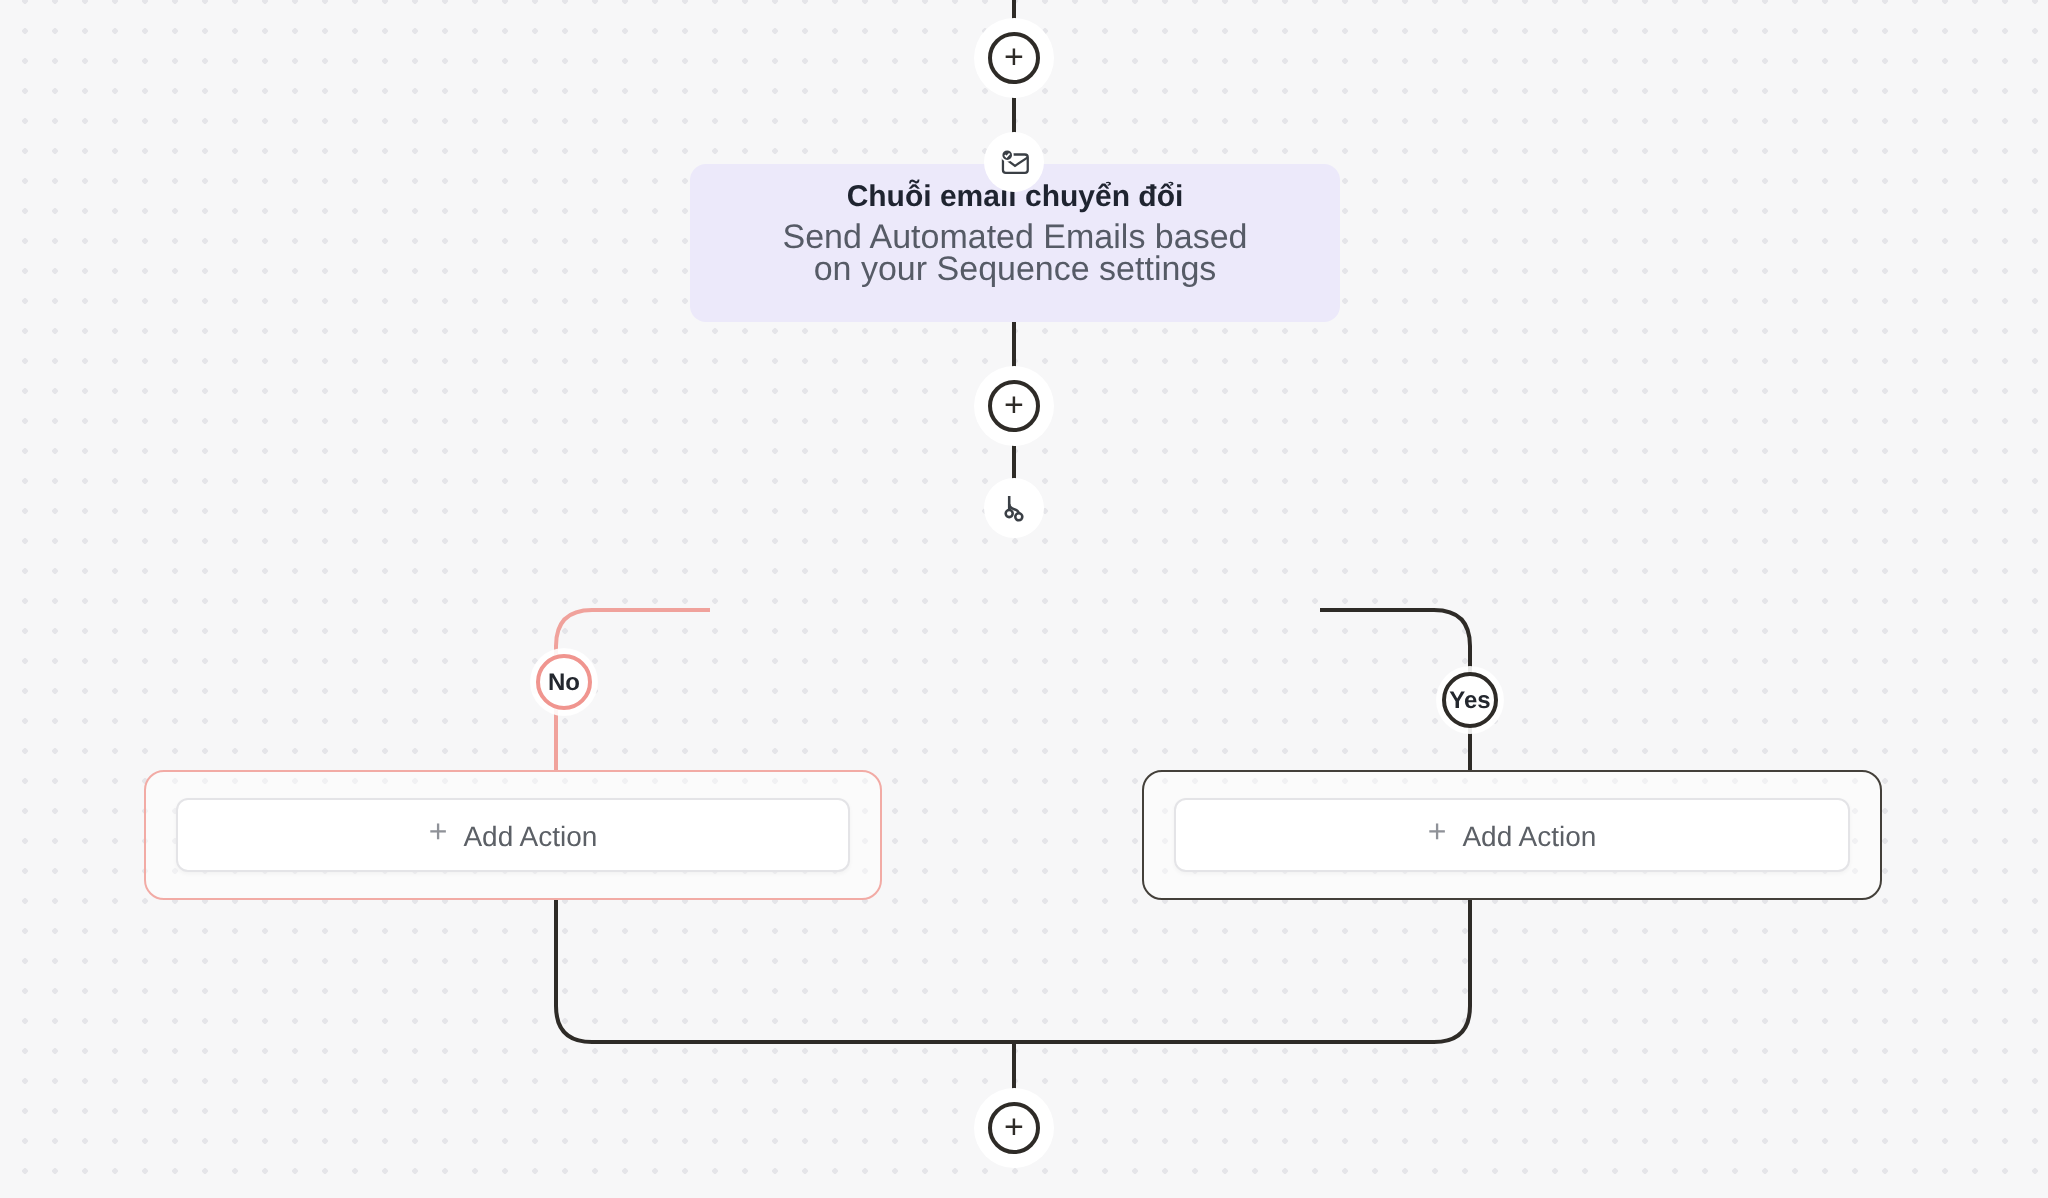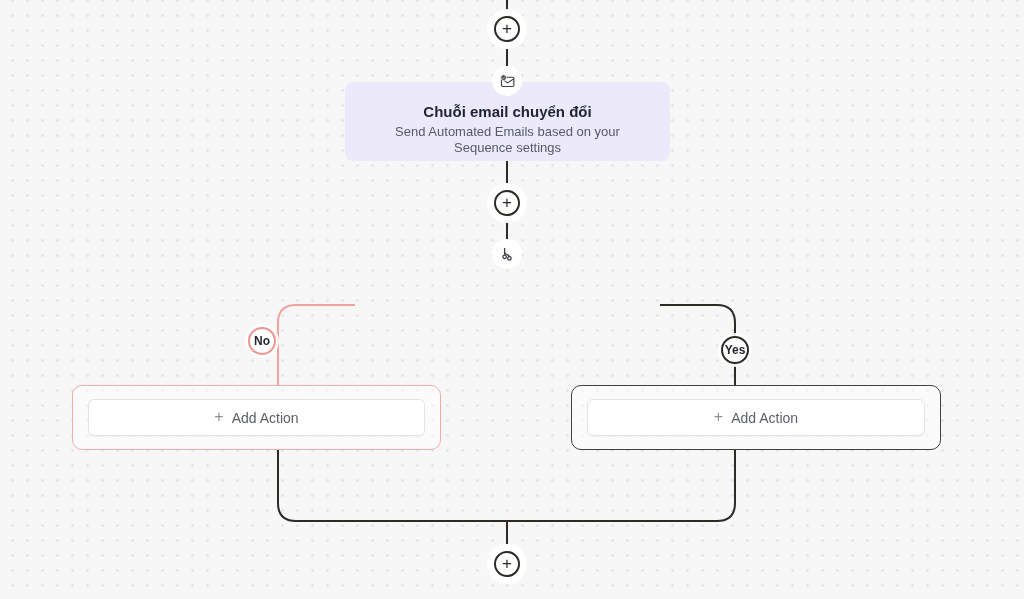--- a/index.html
+++ b/index.html
@@ -41,36 +41,36 @@
   .icon-node { width: 30px; height: 30px; }
 
   .card {
     position: absolute;
     border-radius: 8px;
     text-align: center;
     box-sizing: border-box;
     cursor: pointer;
   }
   .card .title { font-size: 15px; font-weight: 700; color: #1f2430; }
-  .card .subtitle { font-size: 13px; line-height: 16px; color: #565b66; margin: 4px auto 0; }
-  .card-email { left: 345px; top: 82px; width: 325px; height: 79px; background: #ece9fa; padding-top: 21px; }
+  .card .subtitle { font-size: 17px; line-height: 16px; color: #565b66; margin: 4px auto 0; }
+  .card-email { left: 345px; top: 82px; width: 325px; height: 79px; background: #ece9fa; padding-top: 8px; }
   .card-email .subtitle { max-width: 250px; }
   .card-condition { left: 355px; top: 258px; width: 305px; height: 60px; background: #fce8e6; padding-top: 11px; }
 
   .branch-badge {
     position: absolute;
     width: 28px; height: 28px;
     background: #fff;
     border-radius: 50%;
     box-sizing: border-box;
     display: flex; align-items: center; justify-content: center;
     font-size: 12px; font-weight: 700; color: #23272e;
     box-shadow: 0 0 0 3px rgba(255,255,255,0.9);
   }
-  .badge-no  { left: 248px; top: 327px; border: 2px solid #f0958f; }
+  .badge-no  { left: 268px; top: 327px; border: 2px solid #f0958f; }
   .badge-yes { left: 721px; top: 336px; border: 2px solid #2e2b27; }
 
   .action-box {
     position: absolute;
     top: 385px; height: 65px;
     border-radius: 10px;
     box-sizing: border-box;
     background: rgba(255,255,255,0.45);
     display: flex; align-items: center; justify-content: center;
   }

